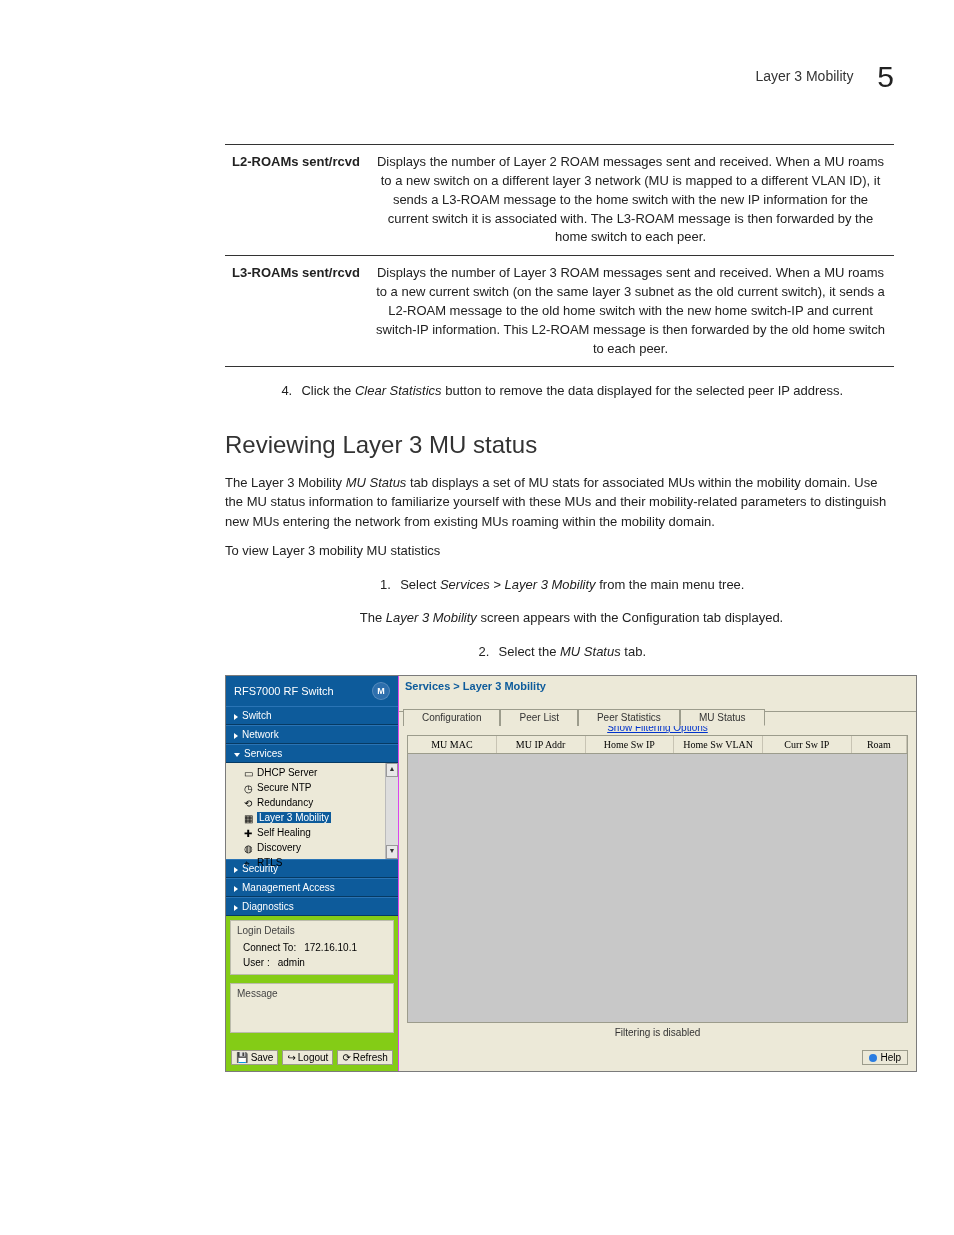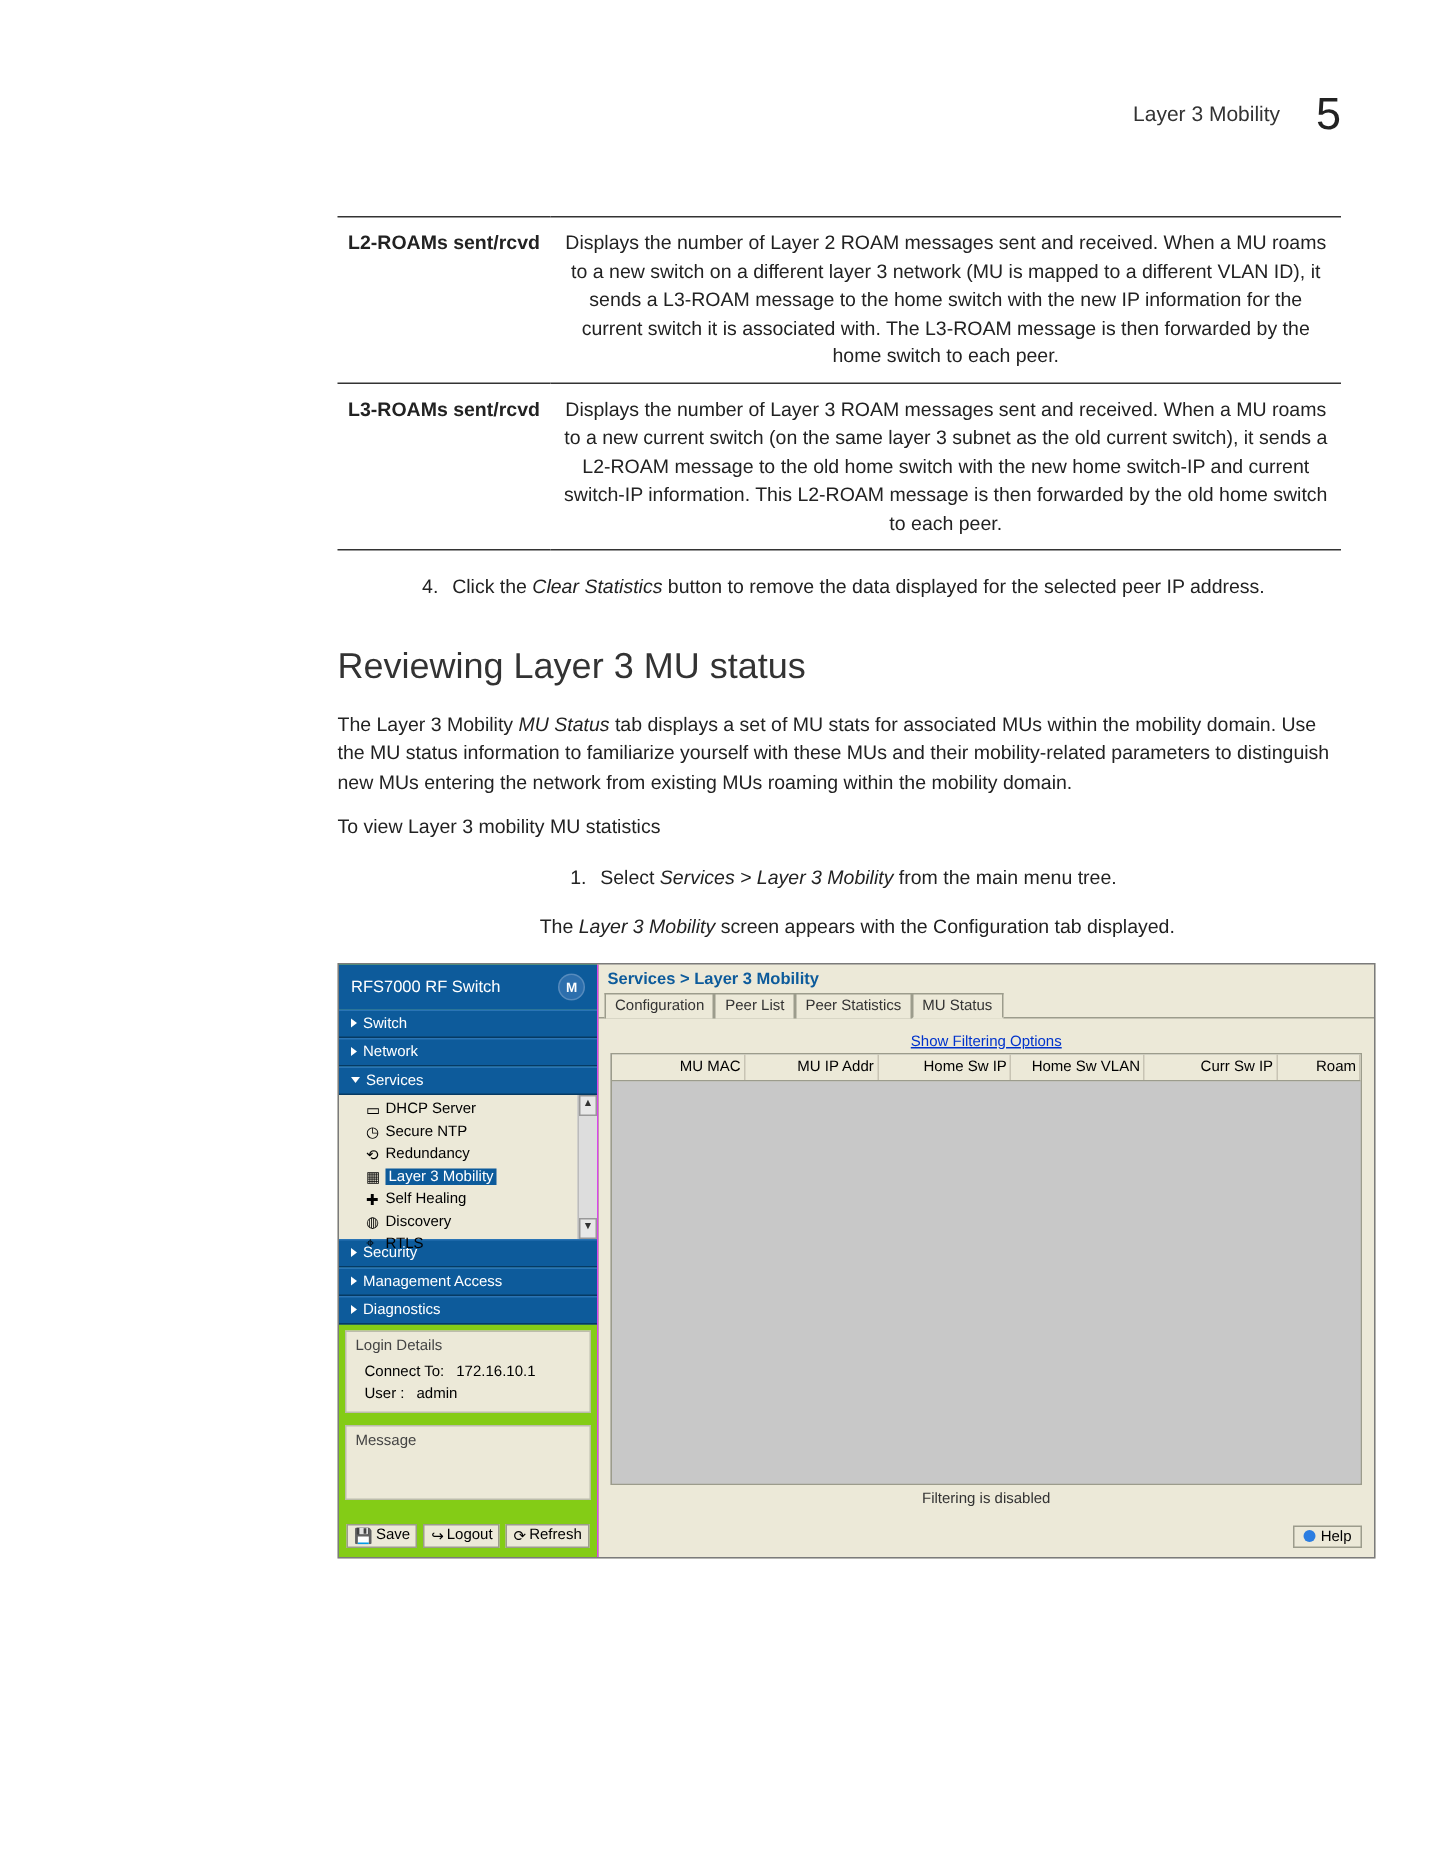--- a/index.html
+++ b/index.html
@@ -240,26 +240,26 @@
     padding: 4px 6px 2px 6px;
   }
   .tabs {
     display: flex;
     border-bottom: 1px solid #9c9c8c;
     padding-left: 4px;
     gap: 0;
     font-size: 10px;
   }
   .tab {
-    padding: 2px 6px;
+    padding: 2px 18px;
     border: 1px solid #9c9c8c;
     border-bottom: none;
     background: #ece9d8;
     position: relative;
-    top: 1px;
+    top: 15px;
     cursor: pointer;
     color: #333;
   }
   .tab.active {
     background: #ece9d8;
     border-bottom: 1px solid #ece9d8;
   }
   .grid-area {
     flex: 1;
     margin: 8px 8px 4px 8px;
@@ -281,24 +281,25 @@
     display: flex;
     flex-direction: column;
   }
   .grid-head {
     display: flex;
     background: #ece9d8;
     border-bottom: 1px solid #9c9c8c;
   }
   .grid-head div {
     flex: 1;
-    text-align: right;
+    text-align: center;
     padding: 3px 2px;
     font-size: 10px;
     border-right: 1px solid #c8c4b4;
+    font-family: Liberation Serif, serif;
   }
   .grid-body {
     flex: 1;
     background: #c8c8c8;
   }
   .filter-status {
     text-align: center;
     font-size: 10px;
     padding: 4px;
     color: #333;
@@ -366,20 +367,26 @@
     <p class="step">
       <span class="num">1.</span>
       <span class="body">
         <span>Select </span><em>Services &gt; Layer 3 Mobility</em><span> from the main menu tree.</span>
       </span>
     </p>
     <p class="step indent">
       <span>The </span><em>Layer 3 Mobility</em><span> screen appears with the Configuration tab displayed.</span>
     </p>
 
+    <p class="step">
+      <span class="num">2.</span>
+      <span class="body">
+        <span>Select the </span><em>MU Status</em><span> tab.</span>
+      </span>
+    </p>
 
     <div class="app">
 
       <div class="sidebar">
         <div class="brand">
           <span>RFS7000 RF Switch</span>
           <span class="logo">M</span>
         </div>
 
         <div class="nav-sec"><span class="arrow"></span><span>Switch</span></div>

